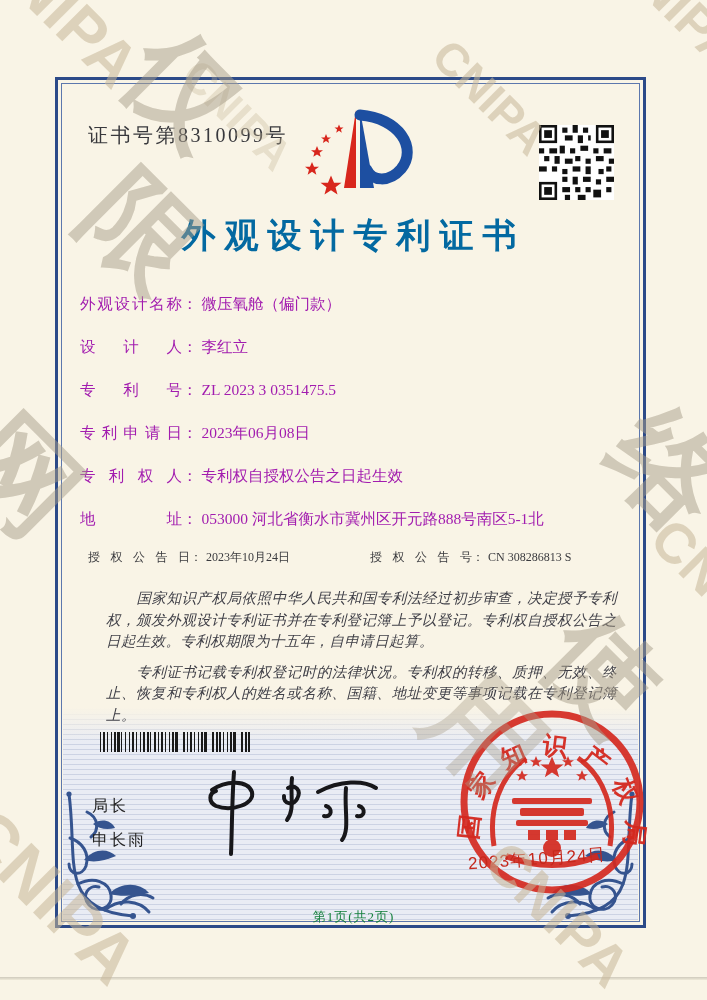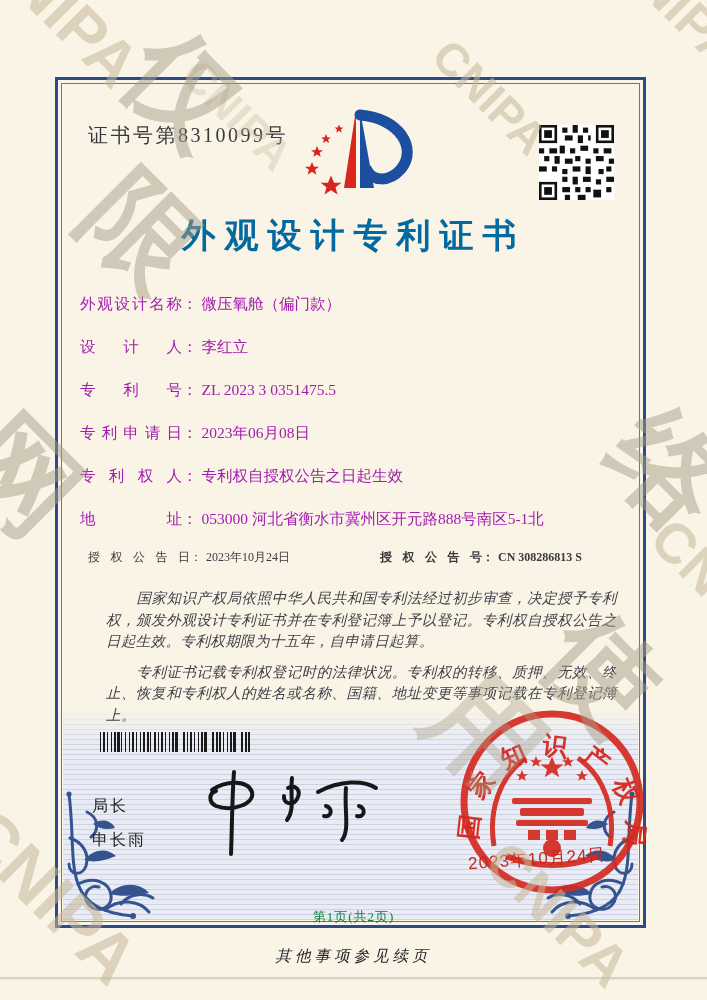--- a/index.html
+++ b/index.html
@@ -35,21 +35,21 @@
   .title{
     position:absolute;left:0;right:0;top:213px;text-align:center;
     font-size:34px;font-weight:bold;letter-spacing:9px;color:#0369a1;
   }
   
   .fields{position:absolute;left:80px;top:293px;width:530px;font-size:15.5px;color:#a21caf;}
   .frow{line-height:22px;margin-bottom:21px;white-space:nowrap;}
   .flabel{display:inline-block;width:102px;text-align:justify;text-align-last:justify;vertical-align:top;}
   .fcolon{display:inline-block;margin-right:4px;}
   .grant-row{position:absolute;left:88px;top:546px;width:530px;font-size:12px;line-height:22px;white-space:nowrap;color:#3a3a3e;}
-  .grant-right{position:absolute;left:292px;top:0;font-weight:bold;}
+  .grant-right{position:absolute;left:282px;top:0;}
   
   .body-text{
     position:absolute;left:90px;top:588px;width:527px;
     font-size:14.5px;line-height:21.5px;text-align:justify;color:#3f3f47;
     font-style:italic;letter-spacing:0.4px;
   }
   .body-text p{margin:0 0 9px 16px;text-indent:2.1em;}
   
   .barcode{
     position:absolute;left:100px;top:732px;width:150px;height:20px;
@@ -282,16 +282,15 @@
       <rect x="114" y="124" width="12" height="10"></rect>
       <circle cx="102" cy="142" r="9"></circle>
       <path d="M44,140 C38,104 50,70 76,52" fill="none" stroke="#d4291f" stroke-width="5"></path>
       <path d="M160,140 C166,104 154,70 128,52" fill="none" stroke="#d4291f" stroke-width="5"></path>
       <path d="M56,150 C84,162 120,162 148,150" fill="none" stroke="#d4291f" stroke-width="6"></path>
     </g>
   </svg>
   <div class="seal-date">2023年10月24日</div>
 
   <div class="page-note">第1页(共2页)</div>
-  <div class="continuation">其他事项参见续页</div>
   <div class="bottom-edge"></div>
 
 </div>
 
 </body></html>

